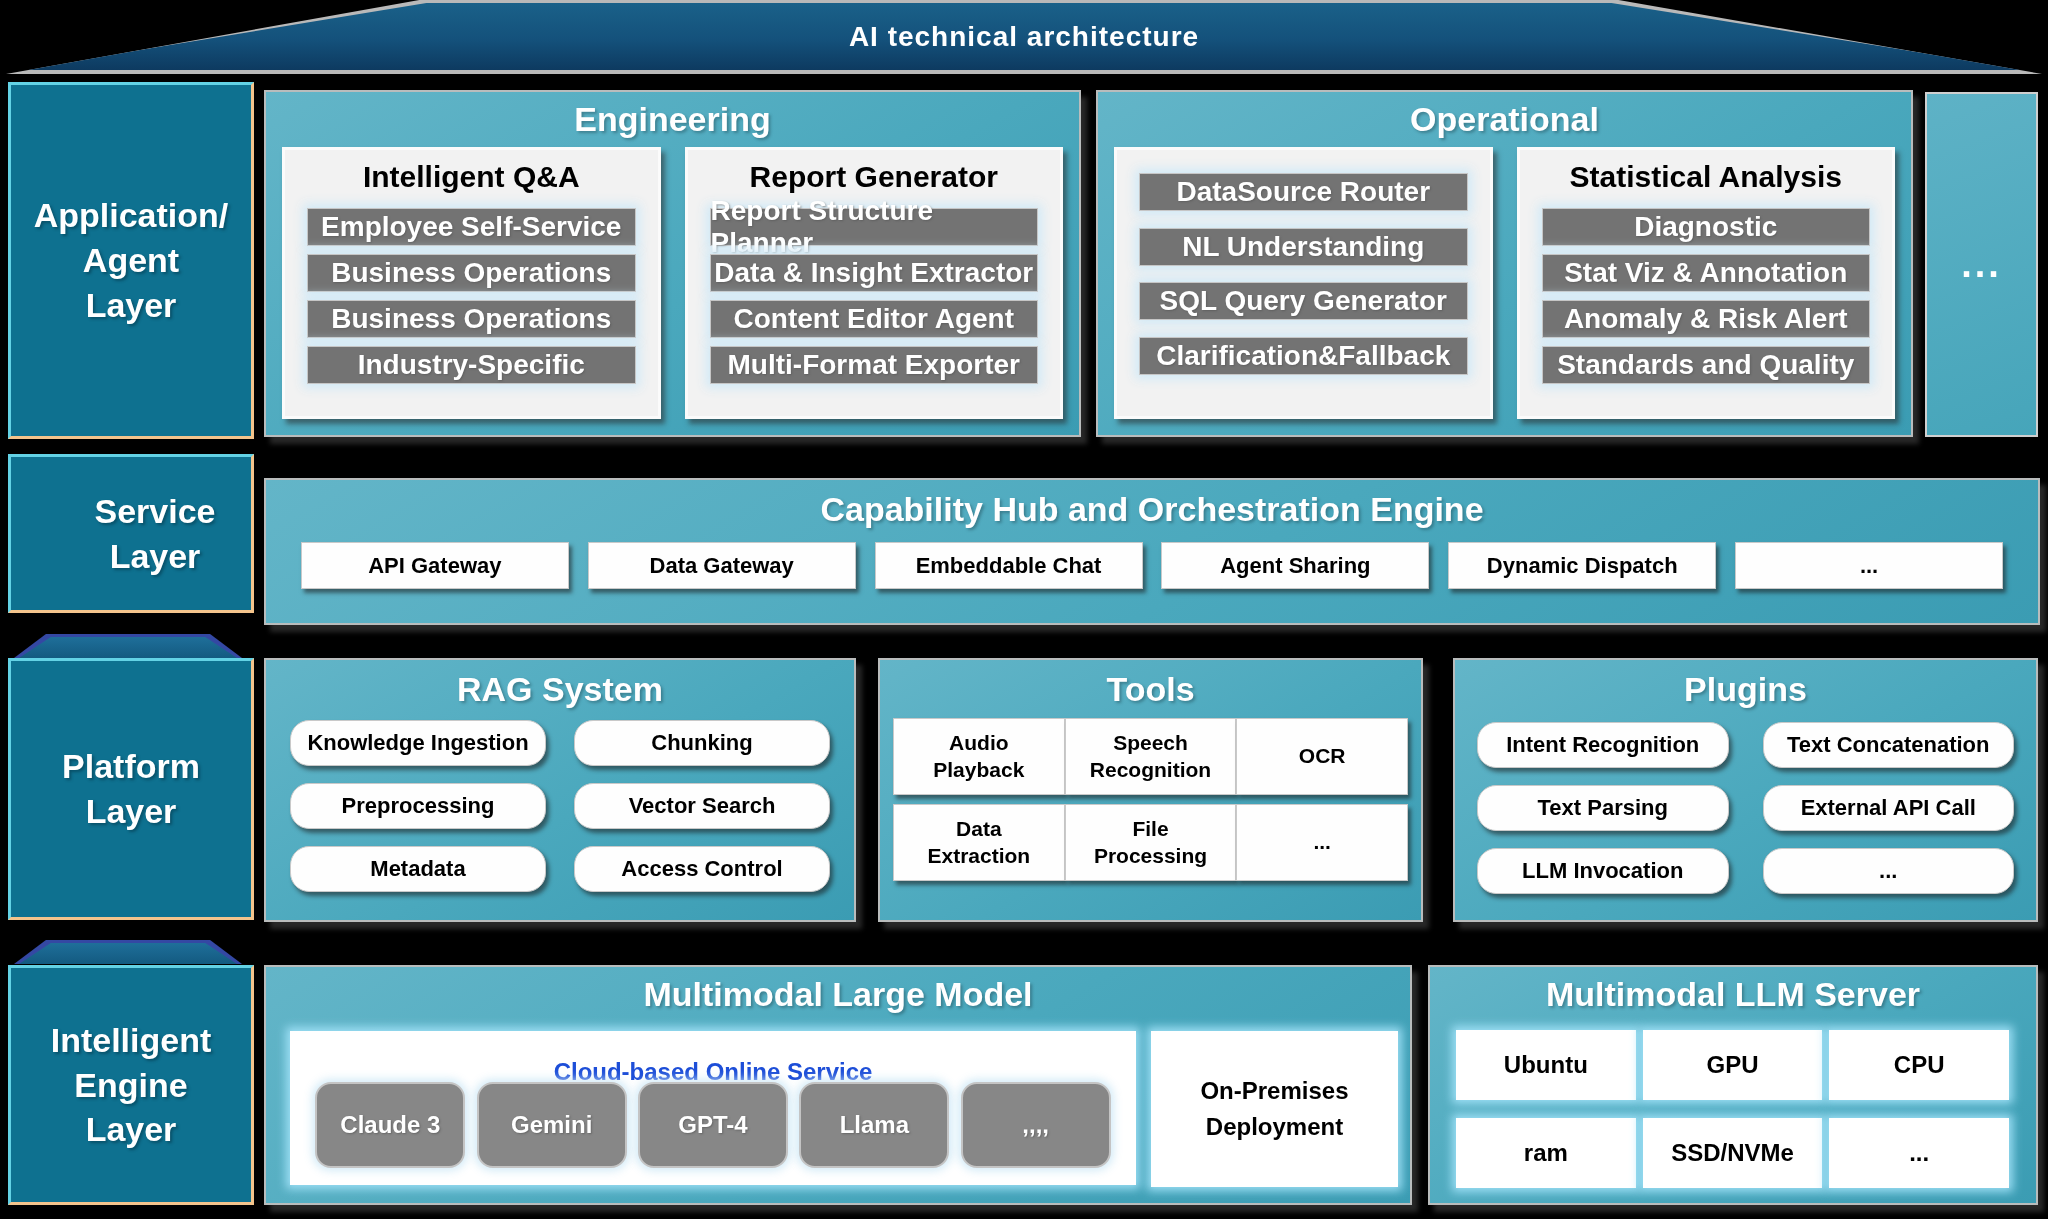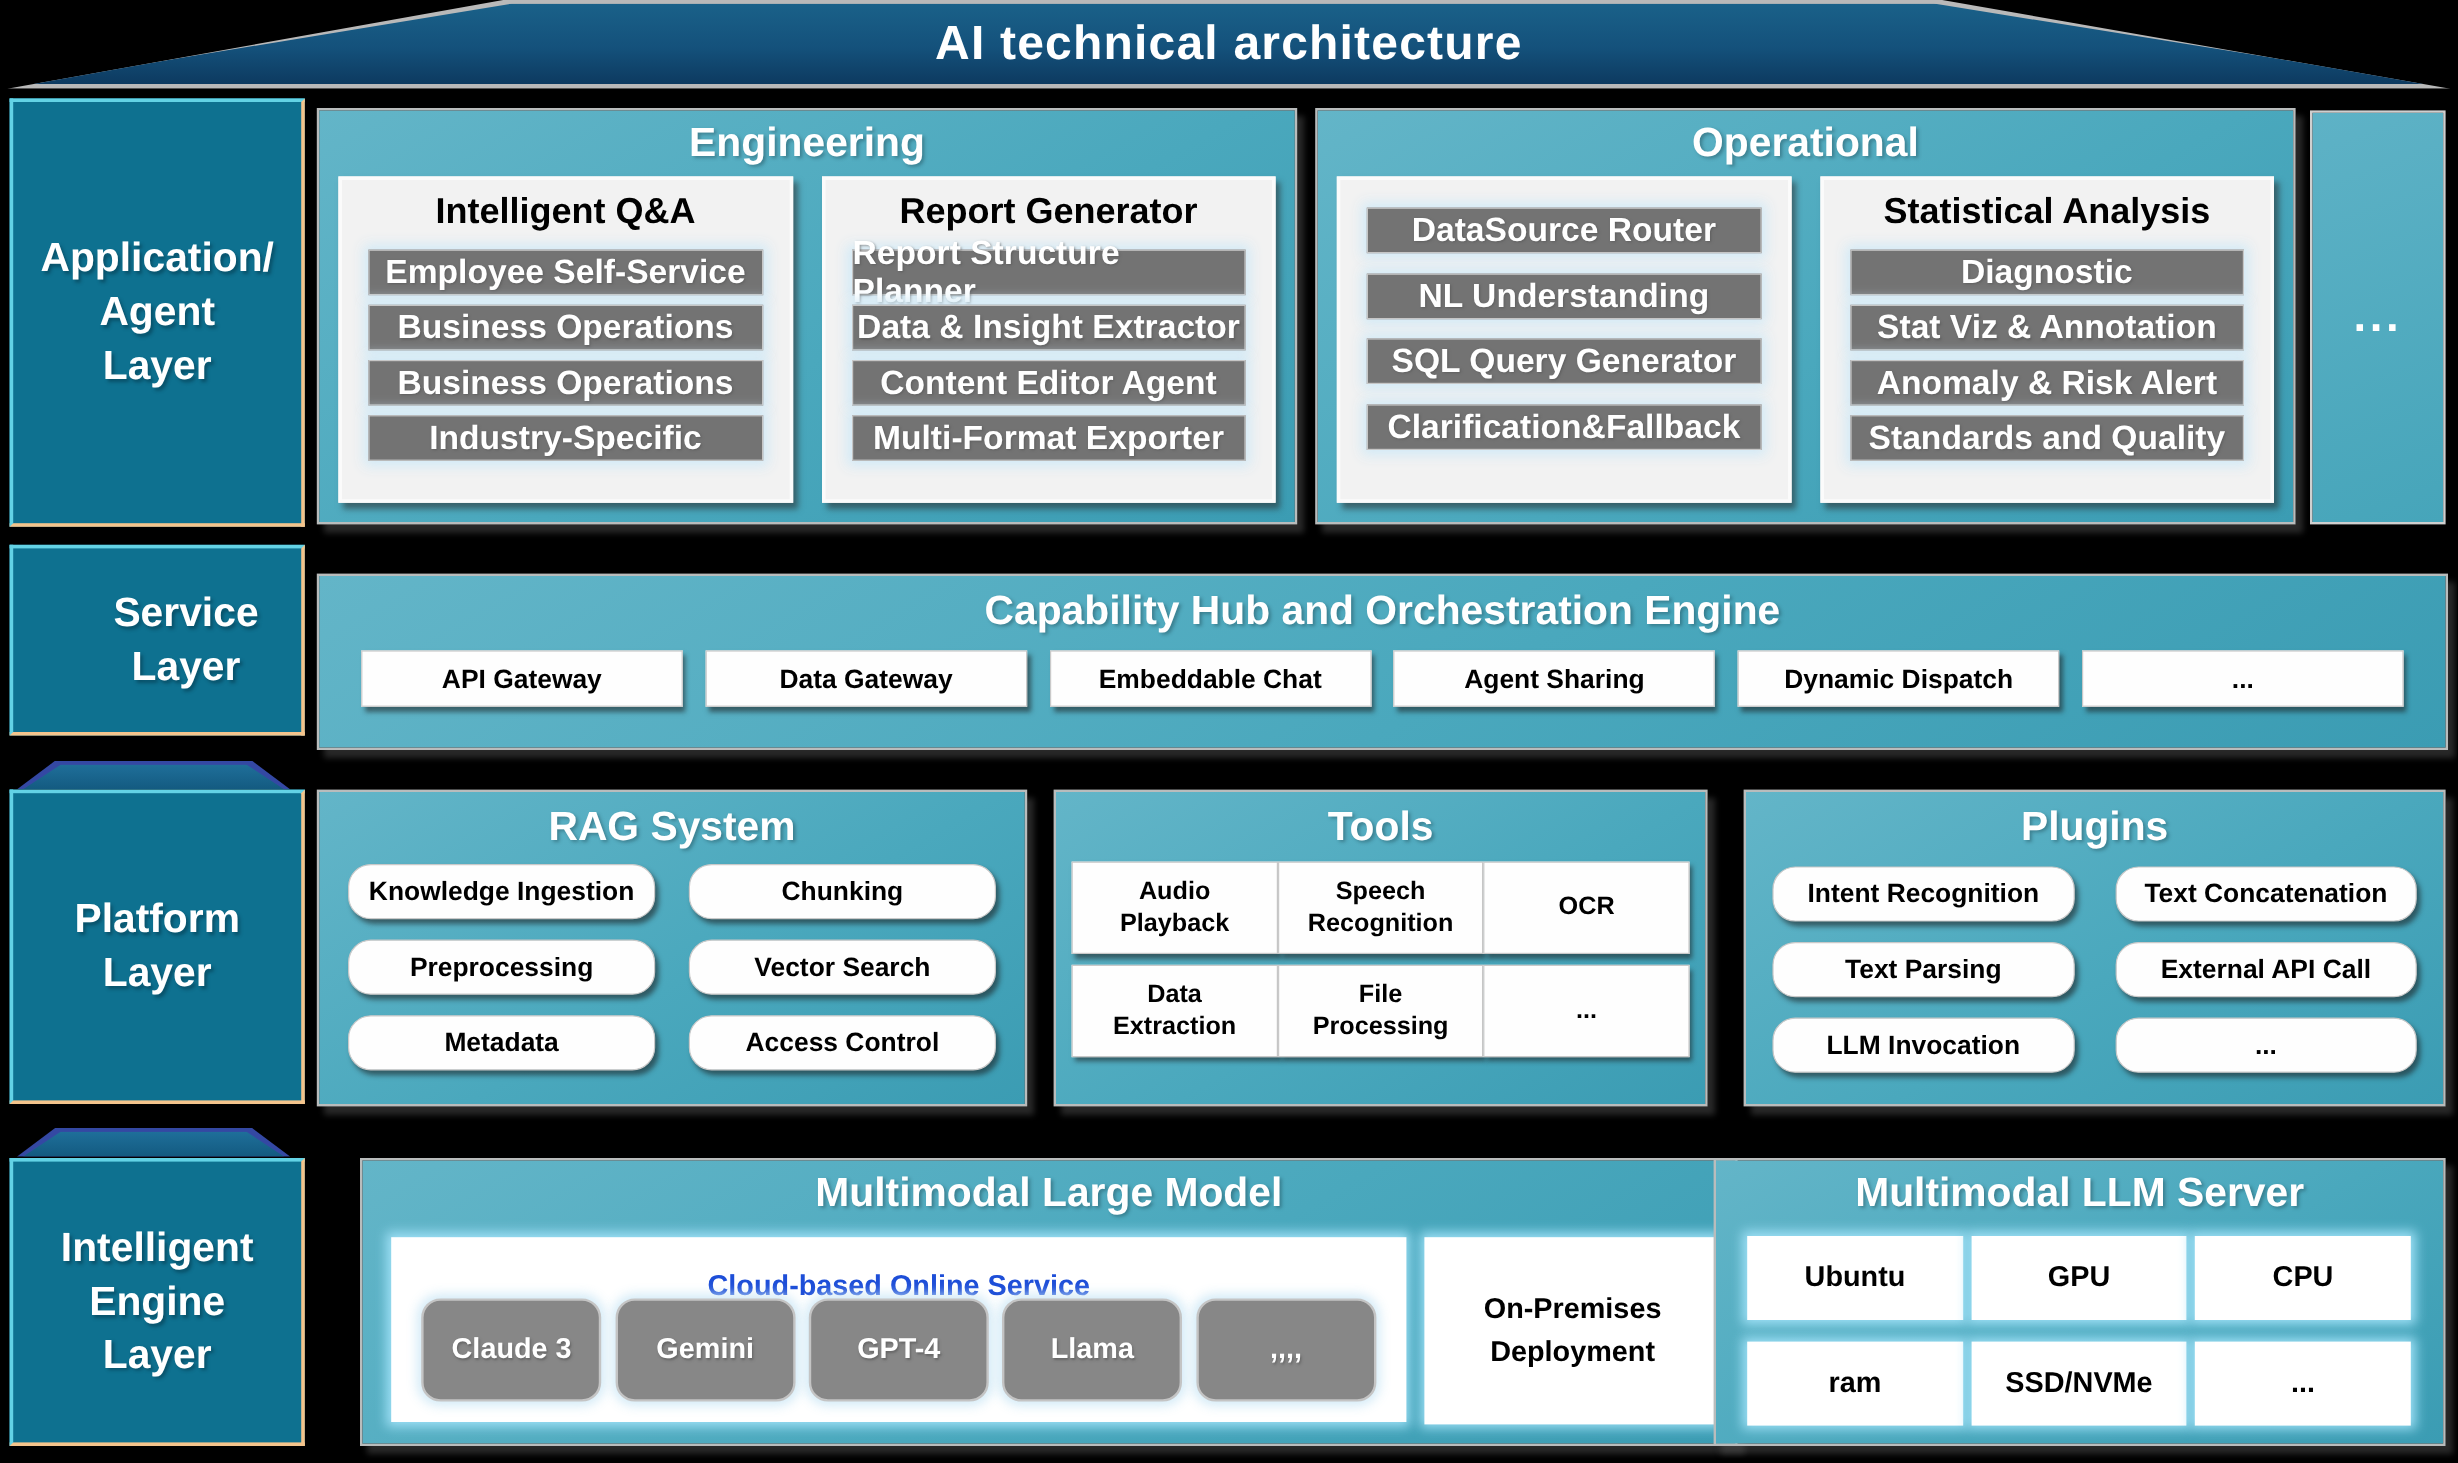--- a/index.html
+++ b/index.html
@@ -16,21 +16,21 @@
     background: #b9b9b9;
     clip-path: polygon(20.3% 0, 79.2% 0, 100% 100%, 0 100%);
   }
   .banner-inner {
     position: absolute; inset: 3px 12px 4px 12px;
     background: linear-gradient(180deg, #1a6189 0%, #14517b 55%, #0d3a60 100%);
     clip-path: polygon(20.3% 0, 79.2% 0, 100% 100%, 0 100%);
     display: flex; align-items: center; justify-content: center;
   }
   .banner-title {
-    color: #fff; font-size: 40px; font-weight: bold; letter-spacing: 1px;
+    color: #fff; font-size: 28px; font-weight: bold; letter-spacing: 1px;
   }
 
   
   .layer-label {
     position: absolute; left: 8px; width: 246px;
     background: #0e7190;
     border-top: 3px solid #63d2e5; border-left: 3px solid #63d2e5;
     border-right: 3px solid #f4c48c; border-bottom: 3px solid #f4c48c;
     color: #fff; font-weight: bold; font-size: 34px; line-height: 1.32;
     display: flex; align-items: center; justify-content: center;
@@ -274,21 +274,21 @@
         <div class="white-btn">LLM Invocation</div>
         <div class="white-btn">...</div>
       </div>
   </div>
 
   <div class="tab" style="top:940px;"></div>
   <div class="layer-label" style="top:965px;height:240px;">Intelligent
 Engine
 Layer</div>
 
-  <div class="panel engine-panel" style="left:264px;top:965px;width:1148px;height:240px;margin-left:36px;">
+  <div class="panel engine-panel" style="left:264px;top:965px;width:1148px;height:240px;">
     <div class="panel-header">Multimodal Large Model</div>
 
     <div class="glow-box cloud-panel">
       <div class="cloud-title">Cloud-based Online Service</div>
       <div class="chip-row"><div class="chip">Claude 3</div><div class="chip">Gemini</div><div class="chip">GPT-4</div><div class="chip">Llama</div><div class="chip">,,,,</div></div>
     </div>
 
     <div class="glow-box onprem-box">On-Premises
 Deployment</div>
   </div>

